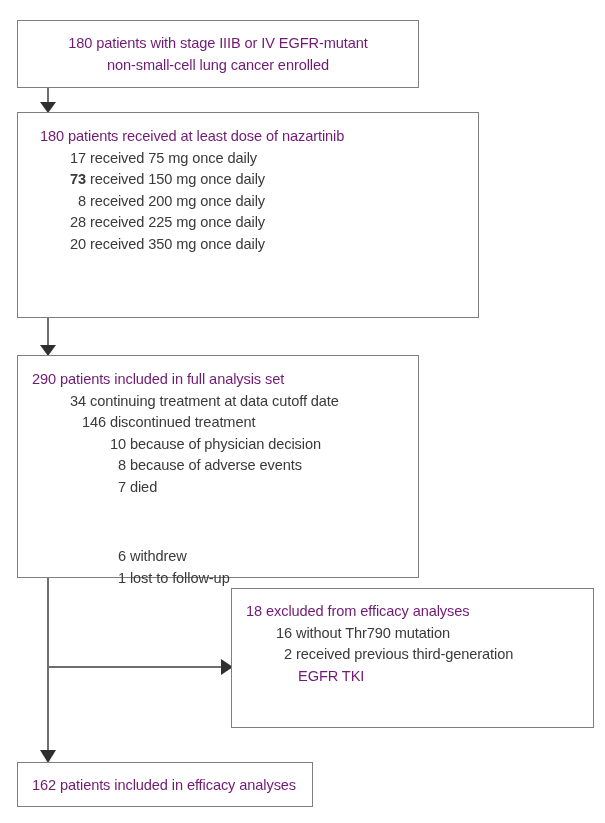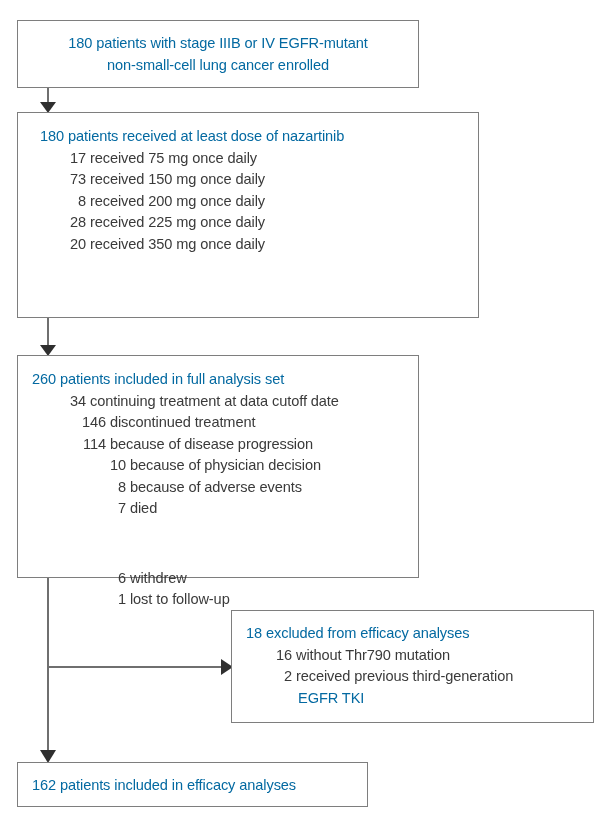--- a/index.html
+++ b/index.html
@@ -31,21 +31,21 @@
   .lines {
     position: absolute;
     left: 0; top: 0;
     width: 100%;
     white-space: nowrap;
   }
   .ln {
     font-size: 14.6px;
     line-height: 21.5px;
     white-space: pre;
-    color: #0369a1;
+    color: #701a75;
     letter-spacing: -0.1px;
   }
   .ln.center { text-align: center; }
 
   
   .row {
     display: block;
     white-space: pre;
     font-size: 14.6px;
     line-height: 21.5px;
@@ -63,22 +63,22 @@
     left: 0; top: 0;
     width: 605px;
     height: 823px;
     pointer-events: none;
   }
 
   
   #box-enrolled   { left: 17px;  top: 20px;  width: 402px; height: 68px; }
   #box-dosed      { left: 17px;  top: 112px; width: 462px; height: 206px; }
   #box-fullset    { left: 17px;  top: 355px; width: 402px; height: 223px; }
-  #box-excluded   { left: 231px; top: 610px; width: 363px; height: 113px; }
-  #box-efficacy   { left: 17px;  top: 762px; width: 351px; height: 45px; }
+  #box-excluded   { left: 231px; top: 588px; width: 363px; height: 140px; }
+  #box-efficacy   { left: 17px;  top: 762px; width: 296px; height: 45px; }
 
   #box-enrolled .lines  { padding: 12px 14px 0 14px; box-sizing: border-box; }
   #box-dosed .lines     { padding: 13px 0 0 22px;   box-sizing: border-box; }
   #box-fullset .lines   { padding: 13px 0 0 14px;   box-sizing: border-box; }
   #box-excluded .lines  { padding: 12px 0 0 14px;   box-sizing: border-box; }
   #box-efficacy .lines  { padding: 12px 0 0 14px;   box-sizing: border-box; }
 </style>
 </head>
 <body>
 
@@ -109,35 +109,34 @@
       <div class="ln center">180 patients with stage IIIB or IV EGFR-mutant</div>
       <div class="ln center">non-small-cell lung cancer enrolled</div>
     </div>
   </div>
 
   <div class="box" id="box-dosed">
     <div class="lines">
       <div class="ln">180 patients received at least dose of nazartinib</div>
       <div id="dosed-items">
           <div class="row" style="padding-left: 24px;"><span class="num" style="width: 22px;">17</span><span class="lbl"> received 75 mg once daily</span></div>
-          <div class="row" style="padding-left: 24px;"><span class="num" style="width: 22px;">73</span><span class="lbl"> received 150 mg once daily</span></div>
+          <div class="row" style="padding-left: 24px;"><span class="num" style="width: 22px; font-weight: bold;">73</span><span class="lbl"> received 150 mg once daily</span></div>
           <div class="row" style="padding-left: 24px;"><span class="num" style="width: 22px;">8</span><span class="lbl"> received 200 mg once daily</span></div>
           <div class="row" style="padding-left: 24px;"><span class="num" style="width: 22px;">28</span><span class="lbl"> received 225 mg once daily</span></div>
           <div class="row" style="padding-left: 24px;"><span class="num" style="width: 22px;">20</span><span class="lbl"> received 350 mg once daily</span></div>
         </div>
     </div>
   </div>
 
   <div class="box" id="box-fullset">
     <div class="lines">
-      <div class="ln">260 patients included in full analysis set</div>
+      <div class="ln">290 patients included in full analysis set</div>
       <div id="fullset-items">
           <div class="row" style="padding-left: 24px;"><span class="num" style="width: 30px;">34</span><span class="lbl"> continuing treatment at data cutoff date</span></div>
           <div class="row" style="padding-left: 44px;"><span class="num" style="width: 30px;">146</span><span class="lbl"> discontinued treatment</span></div>
-          <div class="row" style="padding-left: 44px;"><span class="num" style="width: 30px;">114</span><span class="lbl"> because of disease progression</span></div>
           <div class="row" style="padding-left: 64px;"><span class="num" style="width: 30px;">10</span><span class="lbl"> because of physician decision</span></div>
           <div class="row" style="padding-left: 64px;"><span class="num" style="width: 30px;">8</span><span class="lbl"> because of adverse events</span></div>
           <div class="row" style="padding-left: 64px;"><span class="num" style="width: 30px;">7</span><span class="lbl"> died</span></div>
           <div class="row" style="padding-left: 64px; margin-top: 48px;"><span class="num" style="width: 30px;">6</span><span class="lbl"> withdrew</span></div>
           <div class="row" style="padding-left: 64px;"><span class="num" style="width: 30px;">1</span><span class="lbl"> lost to follow-up</span></div>
         </div>
     </div>
   </div>
 
   <div class="box" id="box-excluded">

